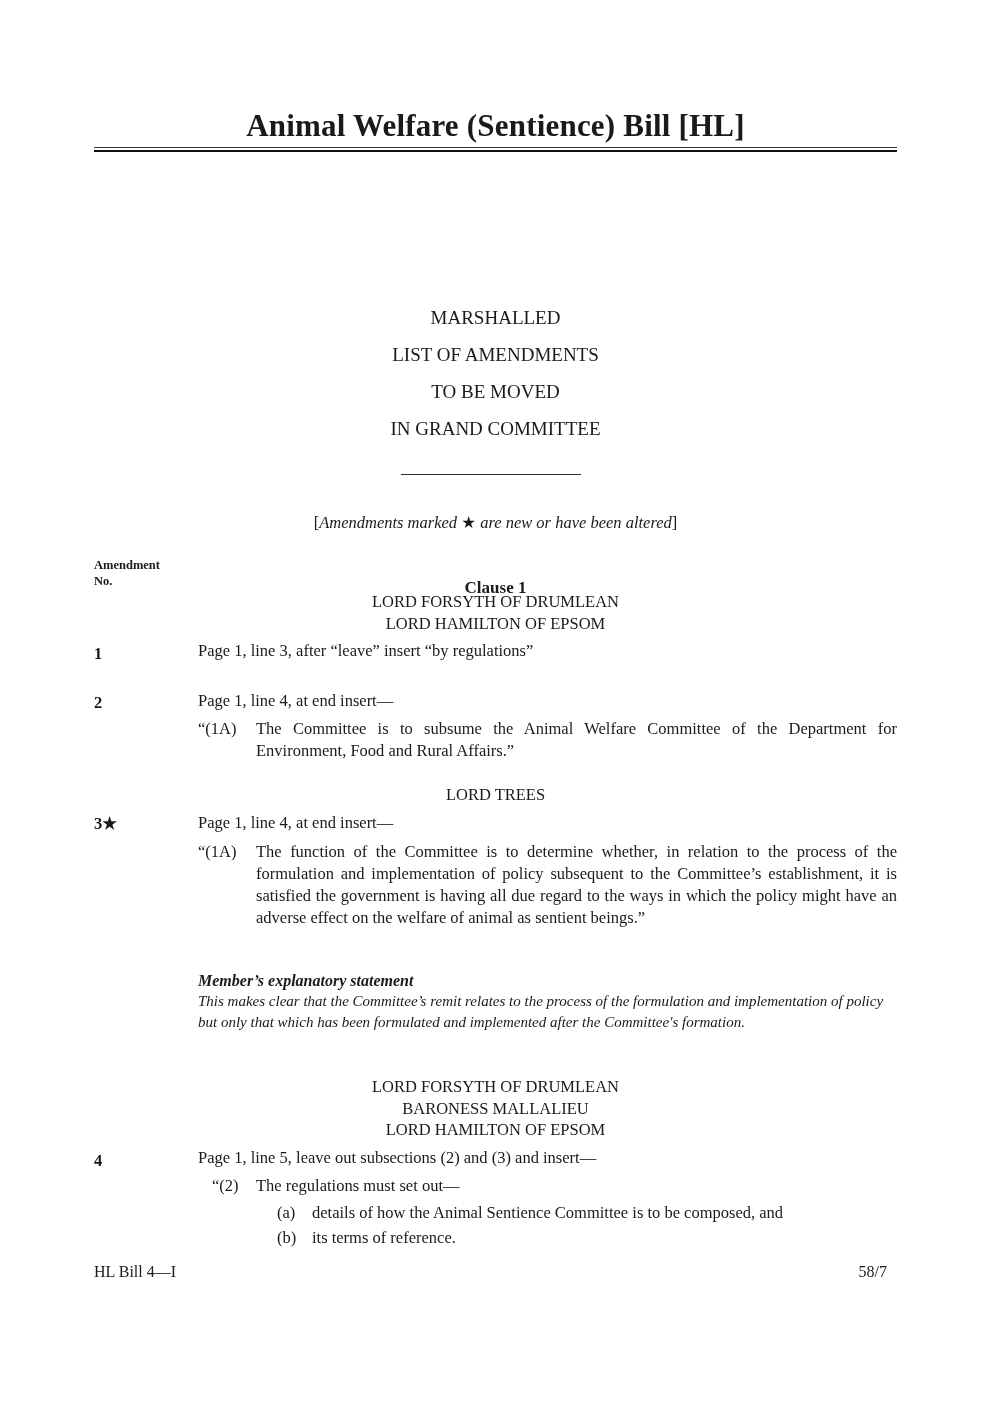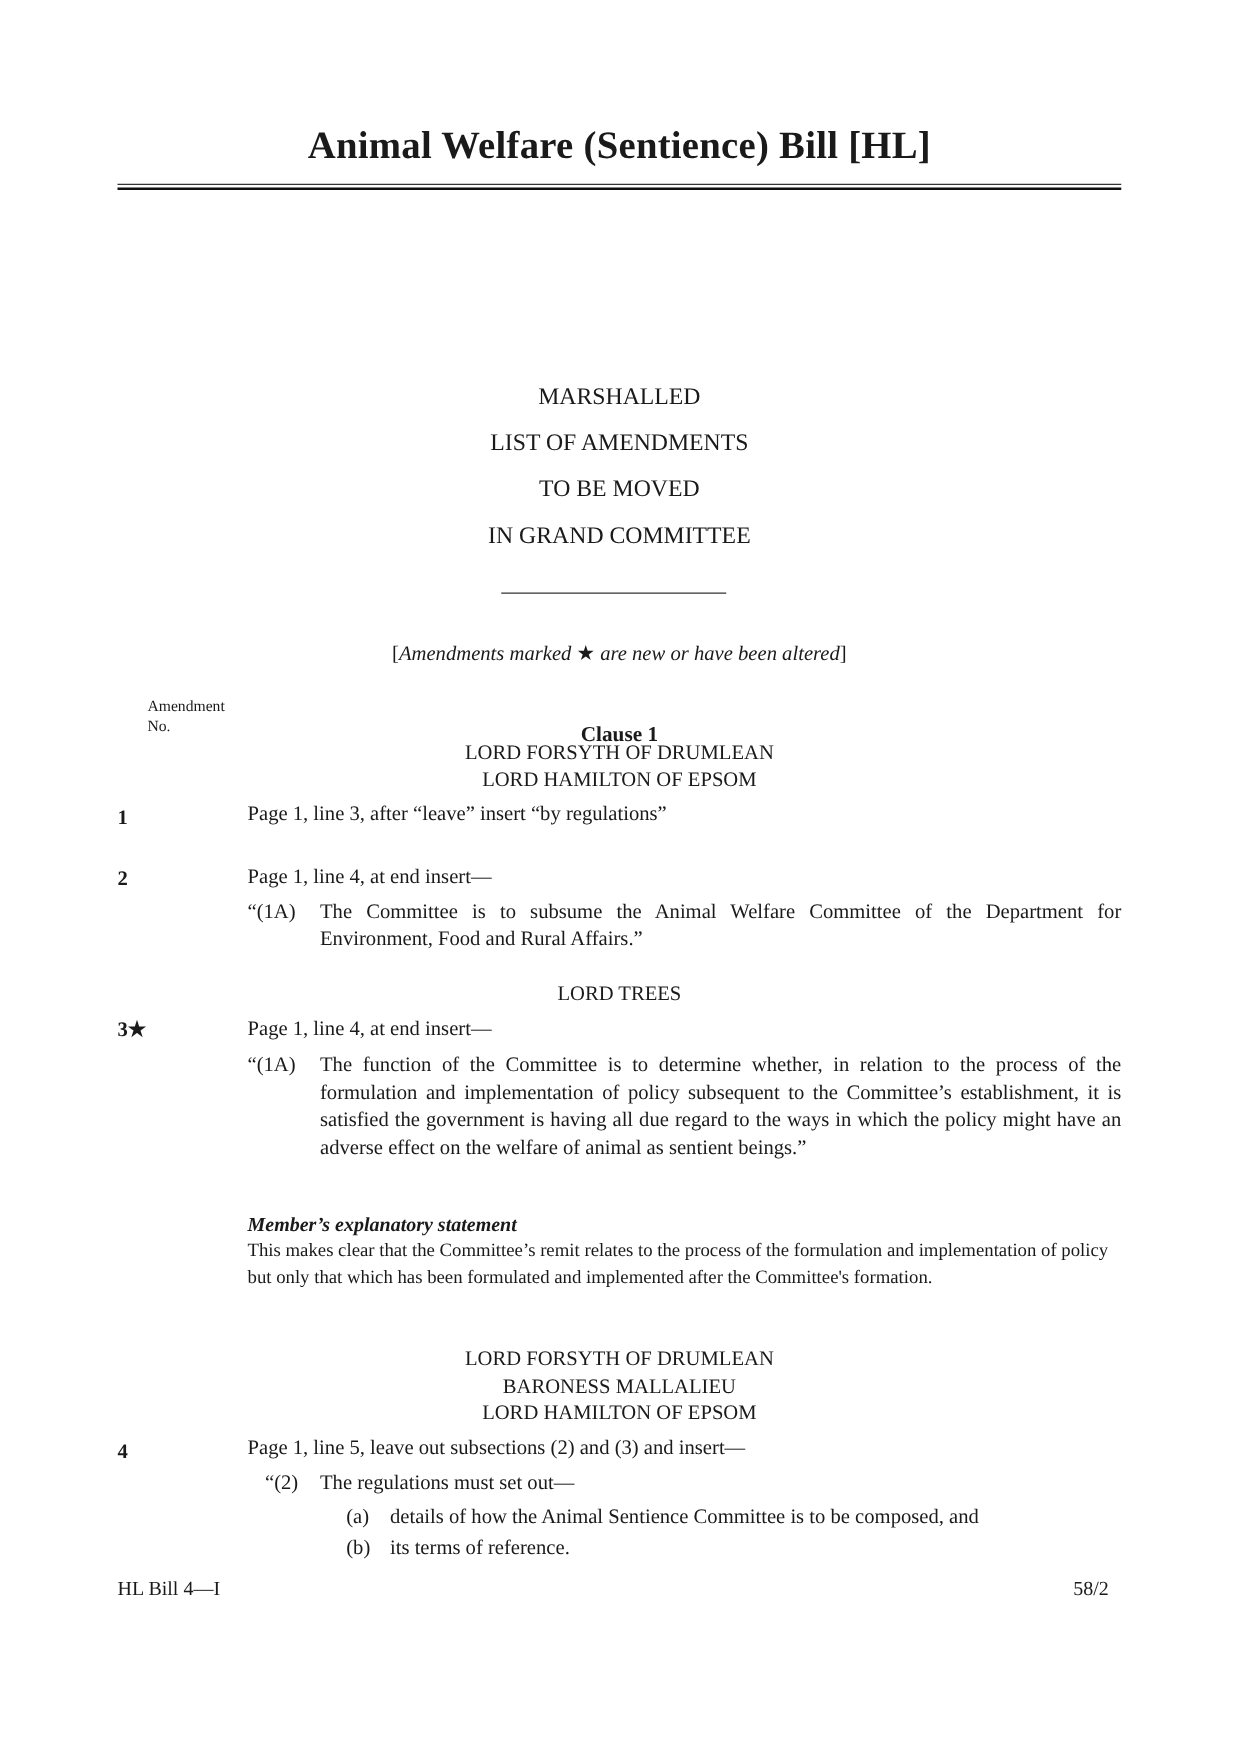--- a/index.html
+++ b/index.html
@@ -3,43 +3,43 @@
 <meta charset="utf-8">
 <style>
   html, body { margin: 0; padding: 0; background: #ffffff; }
   body {
     width: 991px; height: 1401px; position: relative; overflow: hidden;
     font-family: "Liberation Serif", "DejaVu Serif", serif;
     color: #1a1a1a;
   }
   .abs { position: absolute; }
   .title {
-    left: 94px; width: 803px; top: 96px; text-align: center;
+    left: 94px; width: 803px; top: 106px; text-align: center;
     font-size: 31px; font-weight: bold; letter-spacing: 0.2px; line-height: 40px;
   }
   .rule-thin { left: 94px; width: 803px; top: 147px; height: 0; border-top: 1px solid #333; }
   .rule-thick { left: 94px; width: 803px; top: 150px; height: 0; border-top: 2.5px solid #111; }
   .heading-line {
     left: 94px; width: 803px; text-align: center; font-size: 19px; line-height: 24px;
   }
   .short-rule { left: 401px; width: 180px; top: 474px; border-top: 1px solid #333; }
   .note { left: 94px; width: 803px; top: 511px; text-align: center; font-size: 16.5px; line-height: 24px; }
   .note i { }
-  .amend-no-label { left: 94px; top: 557px; font-size: 12.5px; font-weight: normal; line-height: 16px; margin-left: 24px; }
+  .amend-no-label { left: 94px; top: 557px; font-size: 12.5px; font-weight: bold; line-height: 16px; }
   .clause { left: 94px; width: 803px; top: 576px; text-align: center; font-size: 17px; font-weight: bold; line-height: 24px; }
   .sponsor { left: 94px; width: 803px; text-align: center; font-size: 16.5px; line-height: 21.5px; }
   .num { left: 94px; font-size: 16.5px; font-weight: bold; line-height: 22px; }
   .text { left: 198px; width: 699px; font-size: 16.5px; line-height: 22px; }
   .quote {
     left: 198px; width: 699px; font-size: 16.5px; line-height: 22px;
     text-align: justify; text-indent: -58px; padding-left: 58px; box-sizing: border-box;
   }
   .quote-label { display: inline-block; width: 58px; text-indent: 0; }
   .expl-head { left: 198px; top: 971px; font-size: 16px; font-weight: bold; font-style: italic; line-height: 20px; }
-  .expl-body { left: 198px; width: 690px; top: 991px; font-size: 15px; line-height: 21px; }
+  .expl-body { left: 198px; width: 690px; top: 991px; font-size: 15px; font-style: italic; line-height: 21px; }
   .sub2 { left: 212px; width: 685px; font-size: 16.5px; line-height: 22px; }
   .sub2 .lbl { display: inline-block; width: 44px; }
   .subpara { left: 277px; width: 620px; font-size: 16.5px; line-height: 22px; }
   .subpara .lbl { display: inline-block; width: 35px; }
   .footer-left { left: 94px; top: 1261px; font-size: 16px; line-height: 22px; }
   .footer-right { left: 797px; width: 90px; top: 1261px; text-align: right; font-size: 16px; line-height: 22px; }
 </style>
 </head>
 <body>
 
@@ -92,13 +92,13 @@
   <div>LORD HAMILTON OF EPSOM</div>
 </div>
 
 <div class="abs num" style="top:1150px">4</div>
 <div class="abs text" style="top:1147px">Page 1, line 5, leave out subsections (2) and (3) and insert—</div>
 <div class="abs sub2" style="top:1175px"><span class="lbl">“(2)</span><span>The regulations must set out—</span></div>
 <div class="abs subpara" style="top:1202px"><span class="lbl">(a)</span><span>details of how the Animal Sentience Committee is to be composed, and</span></div>
 <div class="abs subpara" style="top:1227px"><span class="lbl">(b)</span><span>its terms of reference.</span></div>
 
 <div class="abs footer-left">HL Bill 4—I</div>
-<div class="abs footer-right">58/2</div>
+<div class="abs footer-right">58/7</div>
 
 </body></html>

